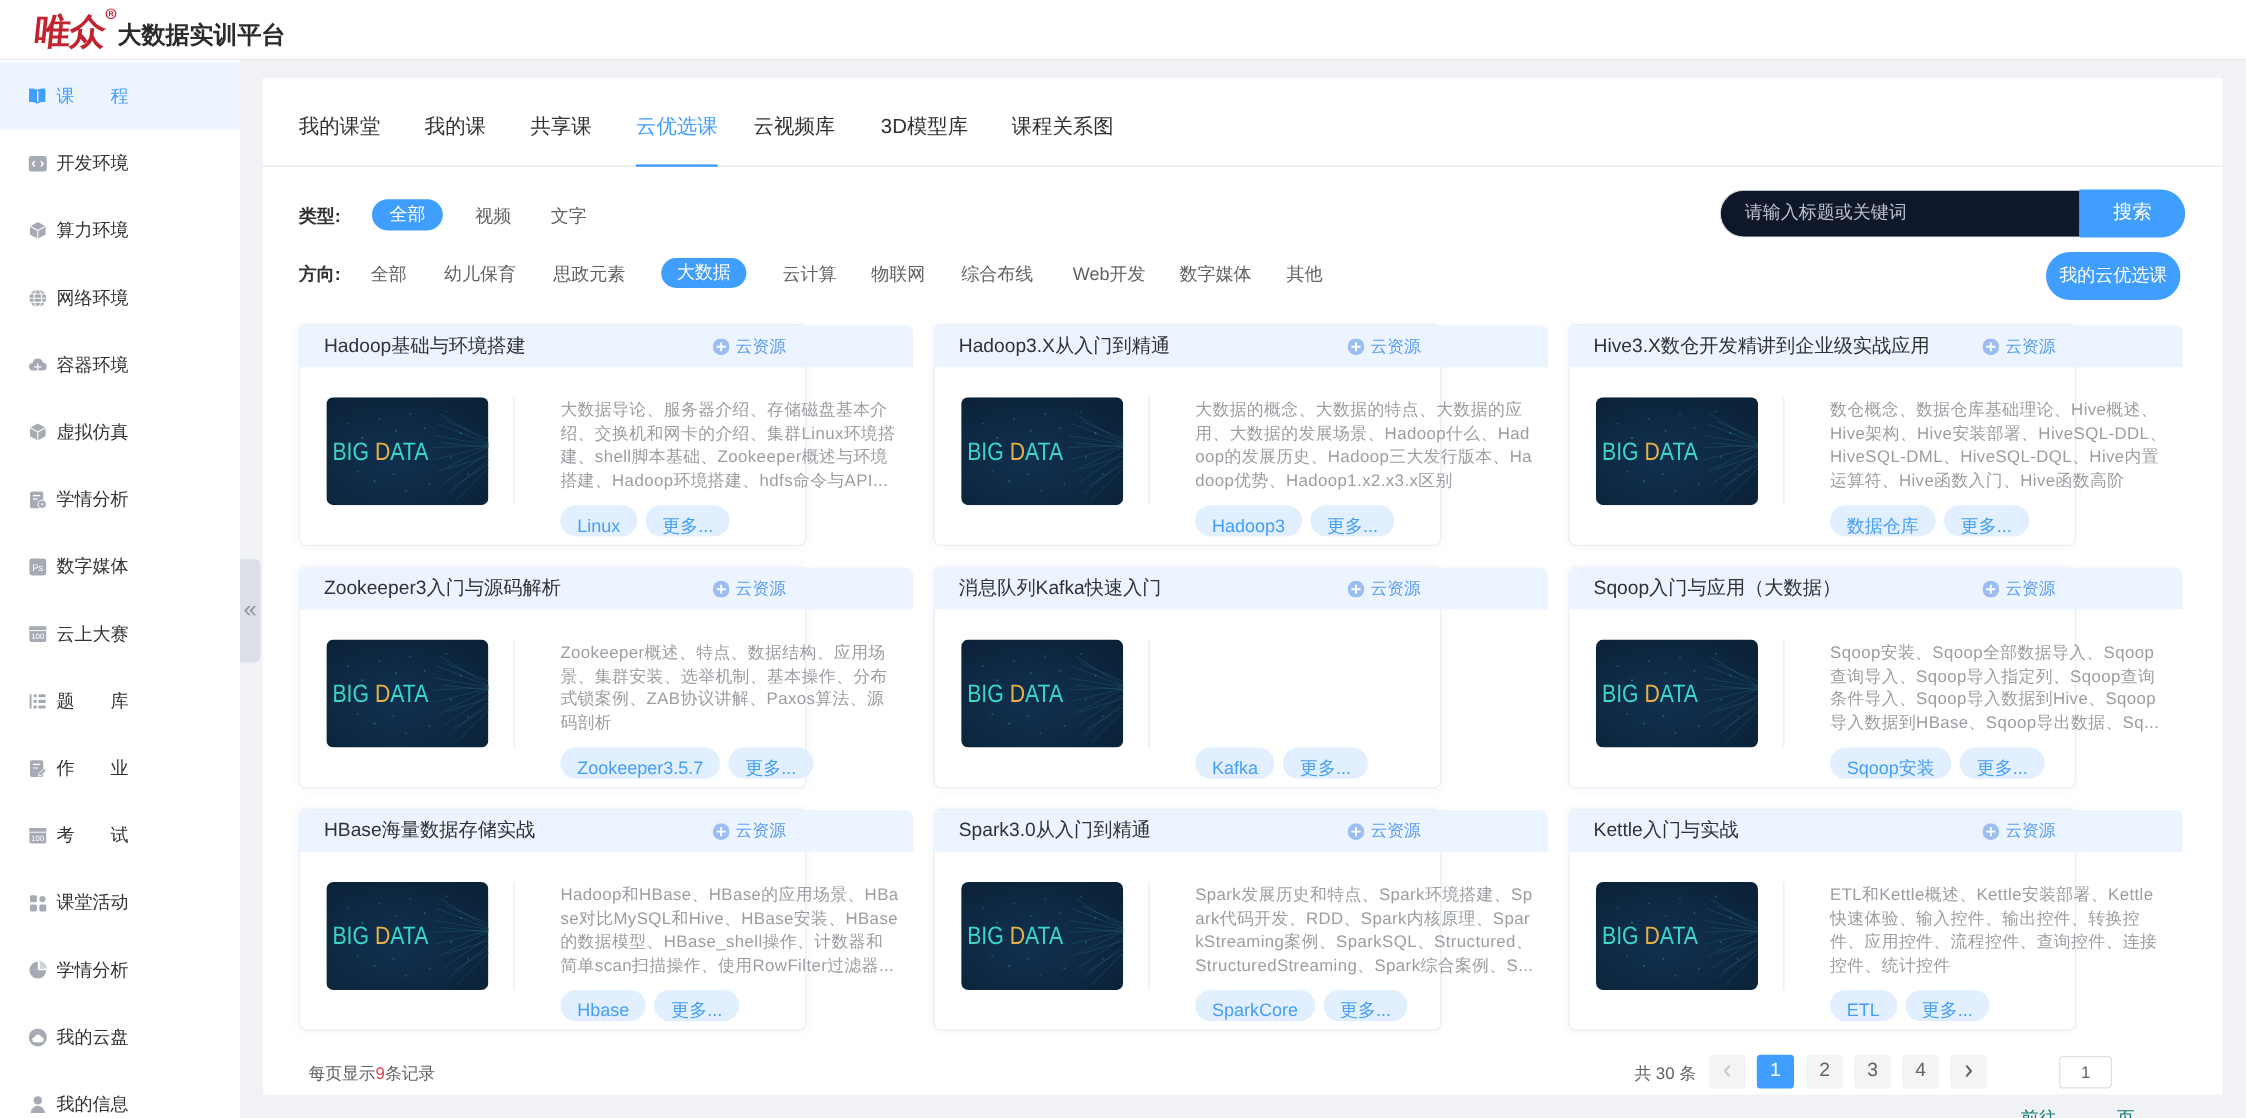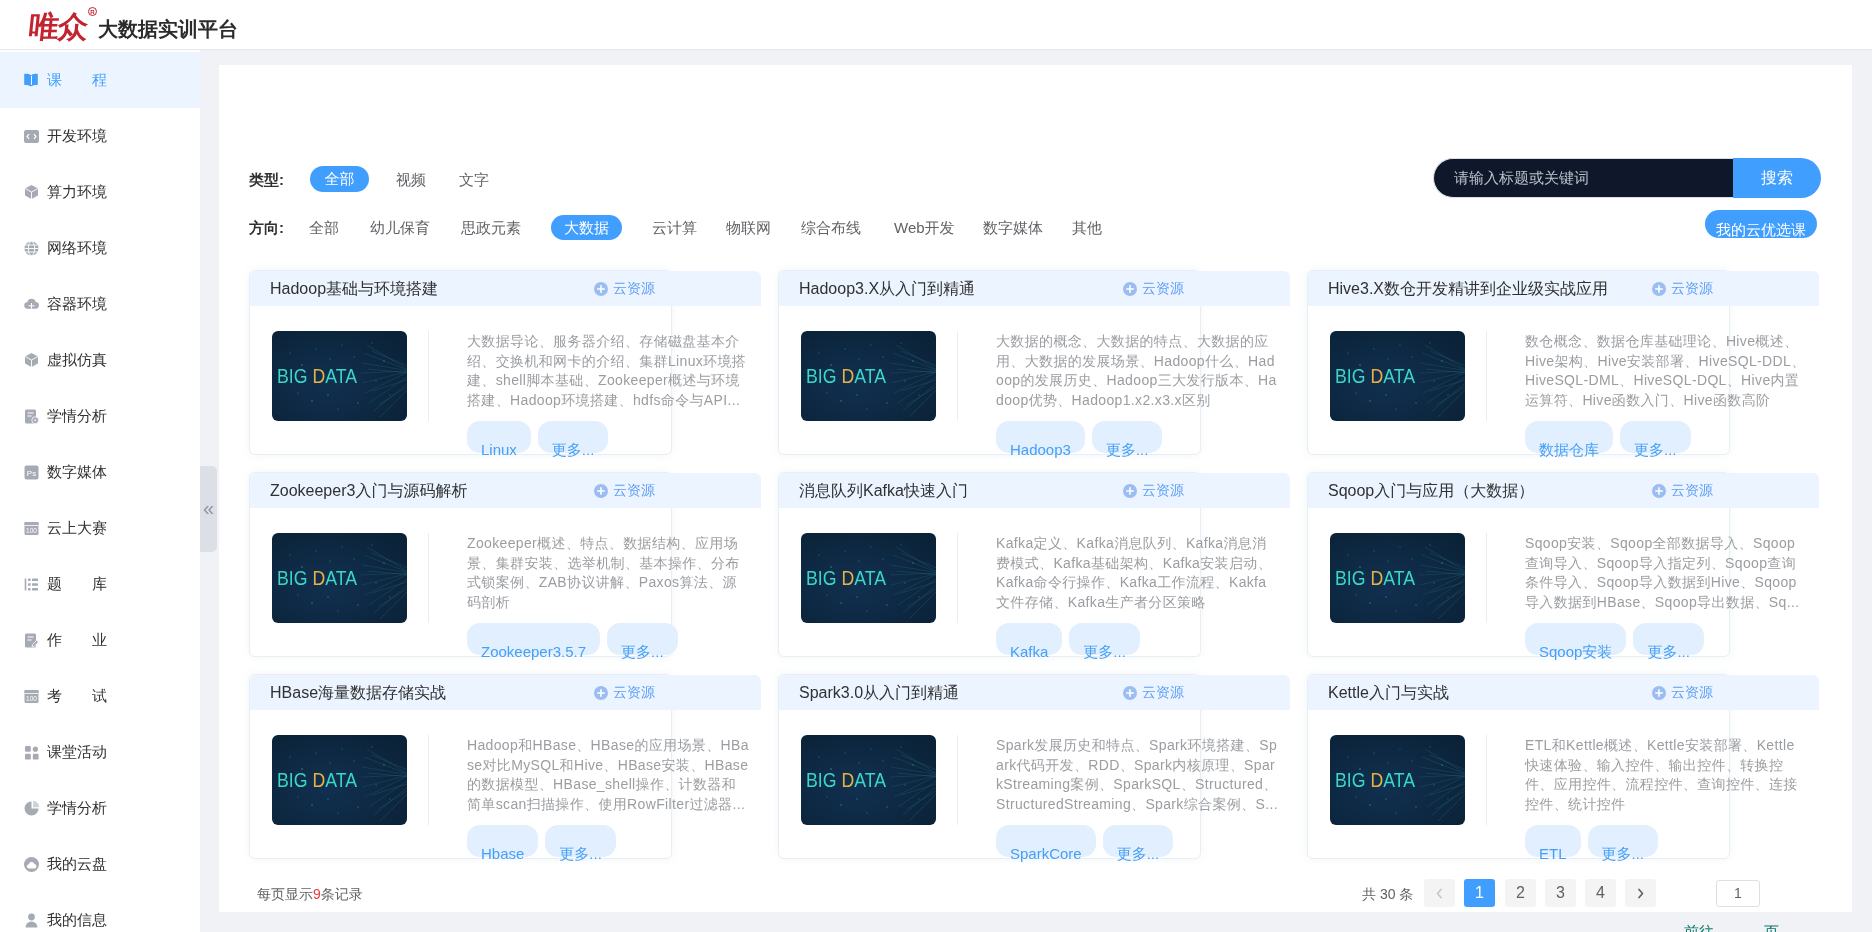--- a/index.html
+++ b/index.html
@@ -14,31 +14,31 @@
 .hdl{position:absolute;left:200px;top:466px;width:17px;height:86px;background:#dce0e6;color:#8f959e;text-align:center;line-height:84px;font-size:20px;border-radius:0 5px 5px 0}
 .mp{position:absolute;left:219px;top:65px;width:1633px;height:847px;background:#fff}
 .tabs{position:absolute;top:0;left:0;width:1633px;height:74px;border-bottom:1px solid #e4e7ed}
 .tab{position:absolute;top:0;height:74px;line-height:81px;font-size:17px;color:#303133}
 .tab.act{color:#409EFF;border-bottom:2px solid #409EFF}
 .lbl{position:absolute;font-size:15px;font-weight:bold;color:#303133}
 .bpill{position:absolute;background:#409EFF;color:#fff;border-radius:13px;font-size:15px;text-align:center}
 .ftxt{position:absolute;font-size:15px;color:#606266}
 .sin{position:absolute;left:1214px;top:93px;width:300px;height:40px;border:1px solid #dcdfe6;border-right:none;border-radius:20px 0 0 20px;background:#0f172a;color:#bcc2cb;font-size:15px;line-height:38px;padding-left:20px}
 .sbtn{position:absolute;left:1514px;top:93px;width:88px;height:40px;background:#409EFF;border-radius:0 20px 20px 0;color:#fff;font-size:16px;text-align:center;line-height:40px}
-.mybtn{position:absolute;left:1486px;top:145px;width:112px;height:28px;border-radius:20px;background:#409EFF;color:#fff;font-size:15px;text-align:center;line-height:40px}
+.mybtn{position:absolute;left:1486px;top:145px;width:112px;height:40px;border-radius:20px;background:#409EFF;color:#fff;font-size:15px;text-align:center;line-height:40px}
 .card{position:absolute;width:423px;height:185px;background:#fff;border:1px solid #e9eef3;border-radius:6px;box-shadow:0 0 8px rgba(150,170,200,.12)}
 .ch{position:absolute;left:0;top:0;width:511px;height:35px;background:#ecf5ff;border-radius:6px 6px 0 0}
 .ct{position:absolute;left:20px;top:0;line-height:35px;font-size:16px;color:#303133;white-space:nowrap}
 .cr{position:absolute;right:16px;top:0;height:35px;display:flex;align-items:center;font-size:14px;color:#5c9df5}
 .cr svg{margin-right:5px}
 .thumb{position:absolute;left:22px;top:60px;width:135px;height:90px}
 .vl{position:absolute;left:178px;top:60px;width:1px;height:90px;background:#ececec}
 .desc{position:absolute;left:217px;top:61px;width:310px;font-size:14px;letter-spacing:.35px;line-height:19.7px;color:#9a9da1}
 .tags{position:absolute;left:217px;top:150px;display:flex;gap:7px}
-.tag{height:26px;line-height:26px;padding:16px 14px;background:#e1effe;color:#459ff6;border-radius:13px;font-size:15px;white-space:nowrap}
+.tag{height:26px;line-height:26px;padding:5px 14px;background:#e1effe;color:#459ff6;border-radius:13px;font-size:15px;white-space:nowrap}
 .fl{position:absolute;left:38px;top:821px;font-size:14px;color:#606266}
 .red{color:#ed3b43}
 .tot{position:absolute;left:1143px;top:821px;font-size:14px;color:#606266}
 .pg{position:absolute;top:814px;width:31px;height:28px;background:#f4f4f5;border-radius:3px;text-align:center;line-height:28px;font-size:16px;color:#606266}
 .pg.act{background:#409EFF;color:#fff}
 .pg.ar{font-weight:normal;font-size:15px;color:#aeb3bb}
 .gtxt{position:absolute;top:858px;font-size:15px;color:#0f766e}
 .ginp{position:absolute;left:1497px;top:815px;width:44px;height:27px;border:1px solid #dcdfe6;border-radius:3px;text-align:center;line-height:25px;font-size:14px;color:#606266;background:#fff}
 </style></head><body>
 <div class="hd">
@@ -222,20 +222,29 @@
             <circle cx="112" cy="30" r=".9" opacity=".55"></circle>
             <circle cx="118" cy="64" r=".8" opacity=".5"></circle>
             <circle cx="104" cy="50" r=".8" opacity=".6"></circle>
             <circle cx="66" cy="78" r=".8" opacity=".5"></circle>
             <circle cx="86" cy="72" r=".9" opacity=".5"></circle>
 </g>
 <text x="5" y="52" font-size="21" textLength="80" lengthAdjust="spacingAndGlyphs" fill="#3ad6c9" font-family="Liberation Sans,sans-serif">BIG <tspan fill="#e8b143">D</tspan>ATA</text>
 </g>
       </defs>
     </svg>
+    <div class="tabs">
+      <div class="tab" style="left:30px">我的课堂</div>
+      <div class="tab" style="left:135px">我的课</div>
+      <div class="tab" style="left:223px">共享课</div>
+      <div class="tab act" style="left:311px">云优选课</div>
+      <div class="tab" style="left:409px">云视频库</div>
+      <div class="tab" style="left:515px">3D模型库</div>
+      <div class="tab" style="left:624px">课程关系图</div>
+    </div>
 <div class="lbl" style="left:30px;top:106px">类型:</div>
 <div class="bpill" style="left:91px;top:101px;width:59px;height:26px;line-height:26px">全部</div>
 <div class="ftxt" style="left:177px;top:106px">视频</div>
 <div class="ftxt" style="left:240px;top:106px">文字</div>
 <div class="sin">请输入标题或关键词</div>
 <div class="sbtn">搜索</div>
 <div class="lbl" style="left:30px;top:154px">方向:</div>
 <div class="ftxt" style="left:90px;top:154px">全部</div>
 <div class="ftxt" style="left:151px;top:154px">幼儿保育</div>
 <div class="ftxt" style="left:242px;top:154px">思政元素</div>
@@ -319,21 +328,20 @@
 <div class="ch"></div>
       <div class="ct">消息队列Kafka快速入门</div>
 <div class="cr"><svg width="14" height="14" viewBox="0 0 14 14">
           <circle cx="7" cy="7" r="7" fill="#9bbdf2"></circle>
           <path stroke="#fff" stroke-width="1.6" d="M7 3.2v7.6M3.2 7h7.6" fill="none"></path>
         </svg>云资源</div>
 <svg class="thumb" viewBox="0 0 135 90">
         <use href="#bigdata"></use>
       </svg>
       <div class="vl"></div>
-<div class="desc">Kafka定义、Kafka消息队列、Kafka消息消<br>费模式、Kafka基础架构、Kafka安装启动、<br>Kafka命令行操作、Kafka工作流程、Kakfa<br>文件存储、Kafka生产者分区策略</div>
 <div class="tags">
         <span class="tag">Kafka</span>
         <span class="tag">更多...</span>
       </div>
 </div>
 <div class="card" style="left:1088px;top:407px">
 <div class="ch"></div>
       <div class="ct">Sqoop入门与应用（大数据）</div>
 <div class="cr"><svg width="14" height="14" viewBox="0 0 14 14">
           <circle cx="7" cy="7" r="7" fill="#9bbdf2"></circle>

